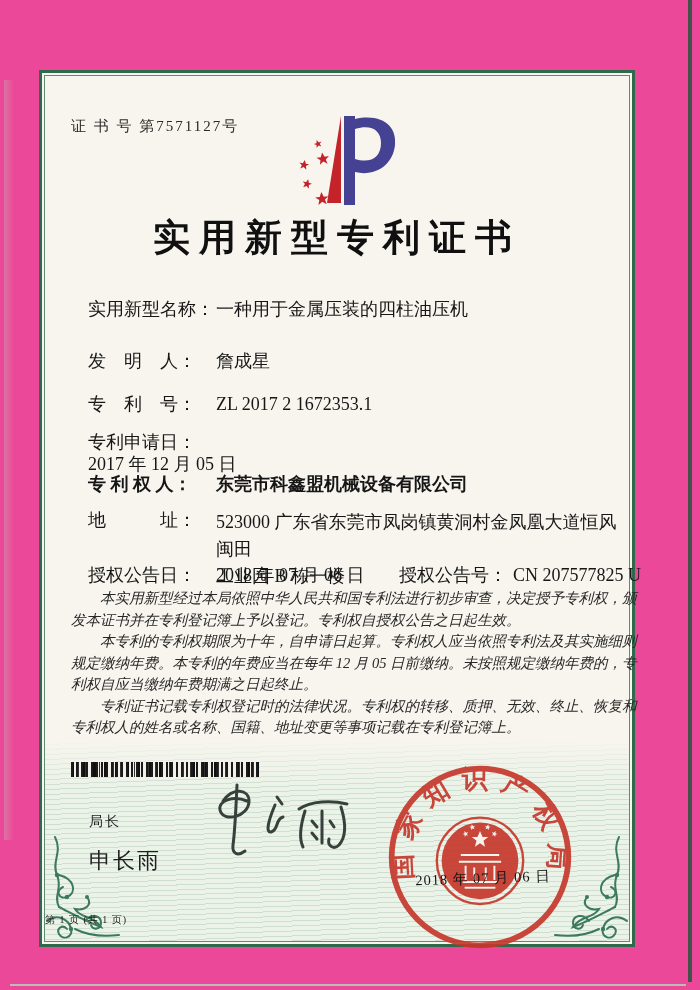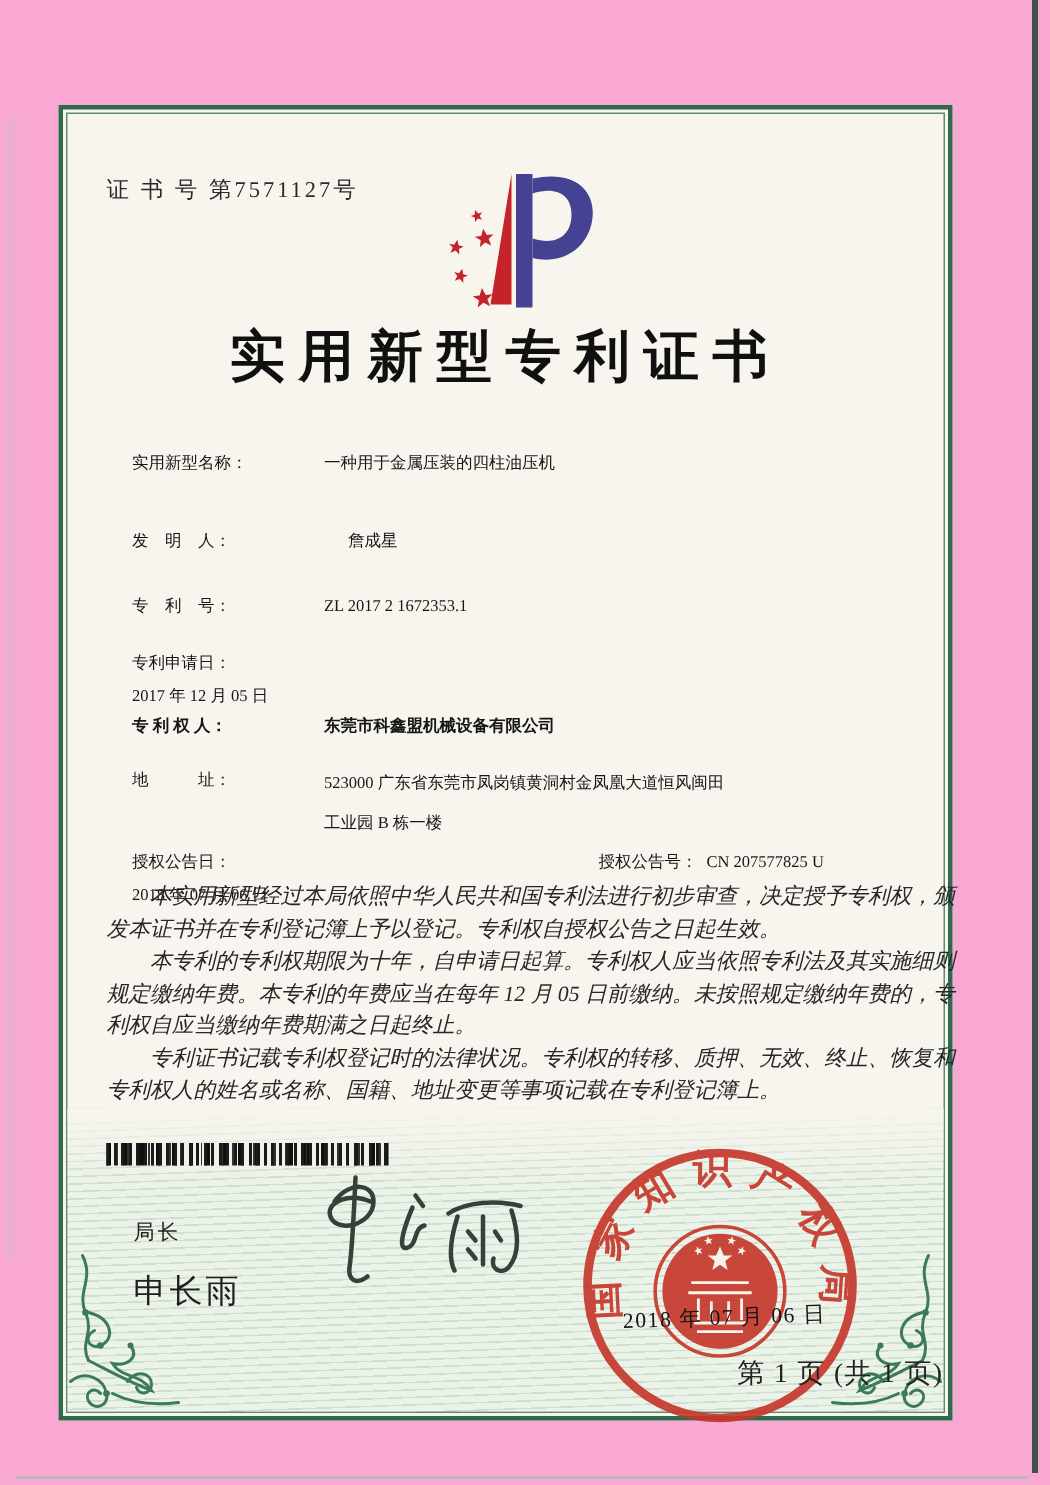--- a/index.html
+++ b/index.html
@@ -2,21 +2,21 @@
 <html><head>
 <meta charset="utf-8">
 <style>
   html,body{margin:0;padding:0;}
   body{
     width:700px;height:990px;position:relative;overflow:hidden;
     background:#ffffff;
     font-family:"Liberation Serif","DejaVu Serif",serif;
     color:#1d1d1d;
   }
-  .scan{position:absolute;inset:0;background:#f9a8d4;}
+  .scan{position:absolute;inset:0;background:#ec4899;}
   .scan-edge-right{position:absolute;top:0;right:8px;width:4px;height:982px;background:#41524c;}
   .scan-edge-bottom{position:absolute;left:10px;bottom:4px;right:14px;height:2px;background:#b9bdb6;}
   .scan-crease{position:absolute;left:4px;top:80px;width:10px;height:760px;
     background:linear-gradient(90deg,rgba(190,195,185,.35),rgba(255,255,255,0));}
 
   .frame{
     position:absolute;left:39px;top:70px;width:596px;height:877px;
     box-sizing:border-box;border:3px solid #2f6a4d;
     box-shadow:inset 0 0 0 2px #f7f5ee, inset 0 0 0 3px #5d8c72;
     background:#f7f5ee;
@@ -25,25 +25,25 @@
 
   .cert-no{position:absolute;left:26px;top:41px;font-size:15px;letter-spacing:2px;color:#2a2a2a;}
 
   .logo{position:absolute;left:246px;top:37px;width:124px;height:94px;}
 
   .title{
     position:absolute;left:0;top:137px;width:100%;text-align:center;
     font-size:37px;font-weight:700;letter-spacing:9px;color:#101010;
   }
 
-  .fieldrow{position:absolute;left:43px;display:flex;font-size:11px;line-height:22px;}
+  .fieldrow{position:absolute;left:43px;display:flex;font-size:18px;line-height:22px;}
   .fieldrow .lbl{width:128px;flex:0 0 auto;color:#161616;}
   .fieldrow .val{color:#161616;}
   .val.pre{white-space:pre-line;max-width:430px;line-height:27px;}
-  .row-name{top:222px;} .row-inventor{top:274px;gap:16px;} .row-patno{top:317px;}
+  .row-name{top:222px;} .row-inventor{top:274px;} .row-patno{top:317px;}
   .row-filing{top:355px;flex-direction:column;} .row-patentee{top:397px;font-weight:bold;} .row-address{top:433px;}
   .row-grant{top:488px;width:553px;}
   .grant-no{position:absolute;left:311px;top:0;display:flex;}
   .grant-no .lbl{width:auto;margin-right:6px;}
 
   .body-text{
     position:absolute;left:26px;top:512px;width:574px;
     font-size:14.5px;line-height:21.5px;color:#272727;
     font-style:italic;
   }
@@ -79,22 +79,22 @@
     font-size:14.5px;letter-spacing:1px;color:#161616;transform:rotate(-2deg);
   }
 
   .tax-stamp{position:absolute;left:527px;top:83px;width:96px;height:96px;opacity:.88;transform:rotate(-12deg);}
 
   .ornament{position:absolute;bottom:-2px;width:84px;height:108px;}
   .ornament.left{left:-4px;}
   .ornament.right{right:-4px;transform:scaleX(-1);}
 
   .footer{
-    position:absolute;left:0;bottom:14px;width:100%;text-align:right;
-    font-size:18px;letter-spacing:1px;color:#222;
+    position:absolute;left:0;bottom:14px;width:100%;text-align:left;
+    font-size:10px;letter-spacing:1px;color:#222;
   }
 </style>
 </head>
 <body>
 
 <div class="scan">
   <div class="scan-crease"></div>
   <div class="scan-edge-right"></div>
   <div class="scan-edge-bottom"></div>
 
@@ -155,21 +155,21 @@
       </div>
       <div class="fieldrow row-patentee">
         <span class="lbl">专 利 权 人：</span>
         <span class="val">东莞市科鑫盟机械设备有限公司</span>
       </div>
       <div class="fieldrow row-address">
         <span class="lbl">地　　　址：</span>
         <span class="val pre">523000 广东省东莞市凤岗镇黄洞村金凤凰大道恒风闽田
 工业园 B 栋一楼</span>
       </div>
-      <div class="fieldrow row-grant" style="position:absolute;flex-direction:column;">
+      <div class="fieldrow row-grant" style="position:absolute;">
         <span class="lbl">授权公告日：</span>
         <span class="val">2018 年 07 月 06 日</span>
         <span class="grant-no">
           <span class="lbl">授权公告号：</span>
           <span class="val">CN 207577825 U</span>
         </span>
       </div>
 
       <div class="body-text">
         <p>本实用新型经过本局依照中华人民共和国专利法进行初步审查，决定授予专利权，颁发本证书并在专利登记簿上予以登记。专利权自授权公告之日起生效。</p>

